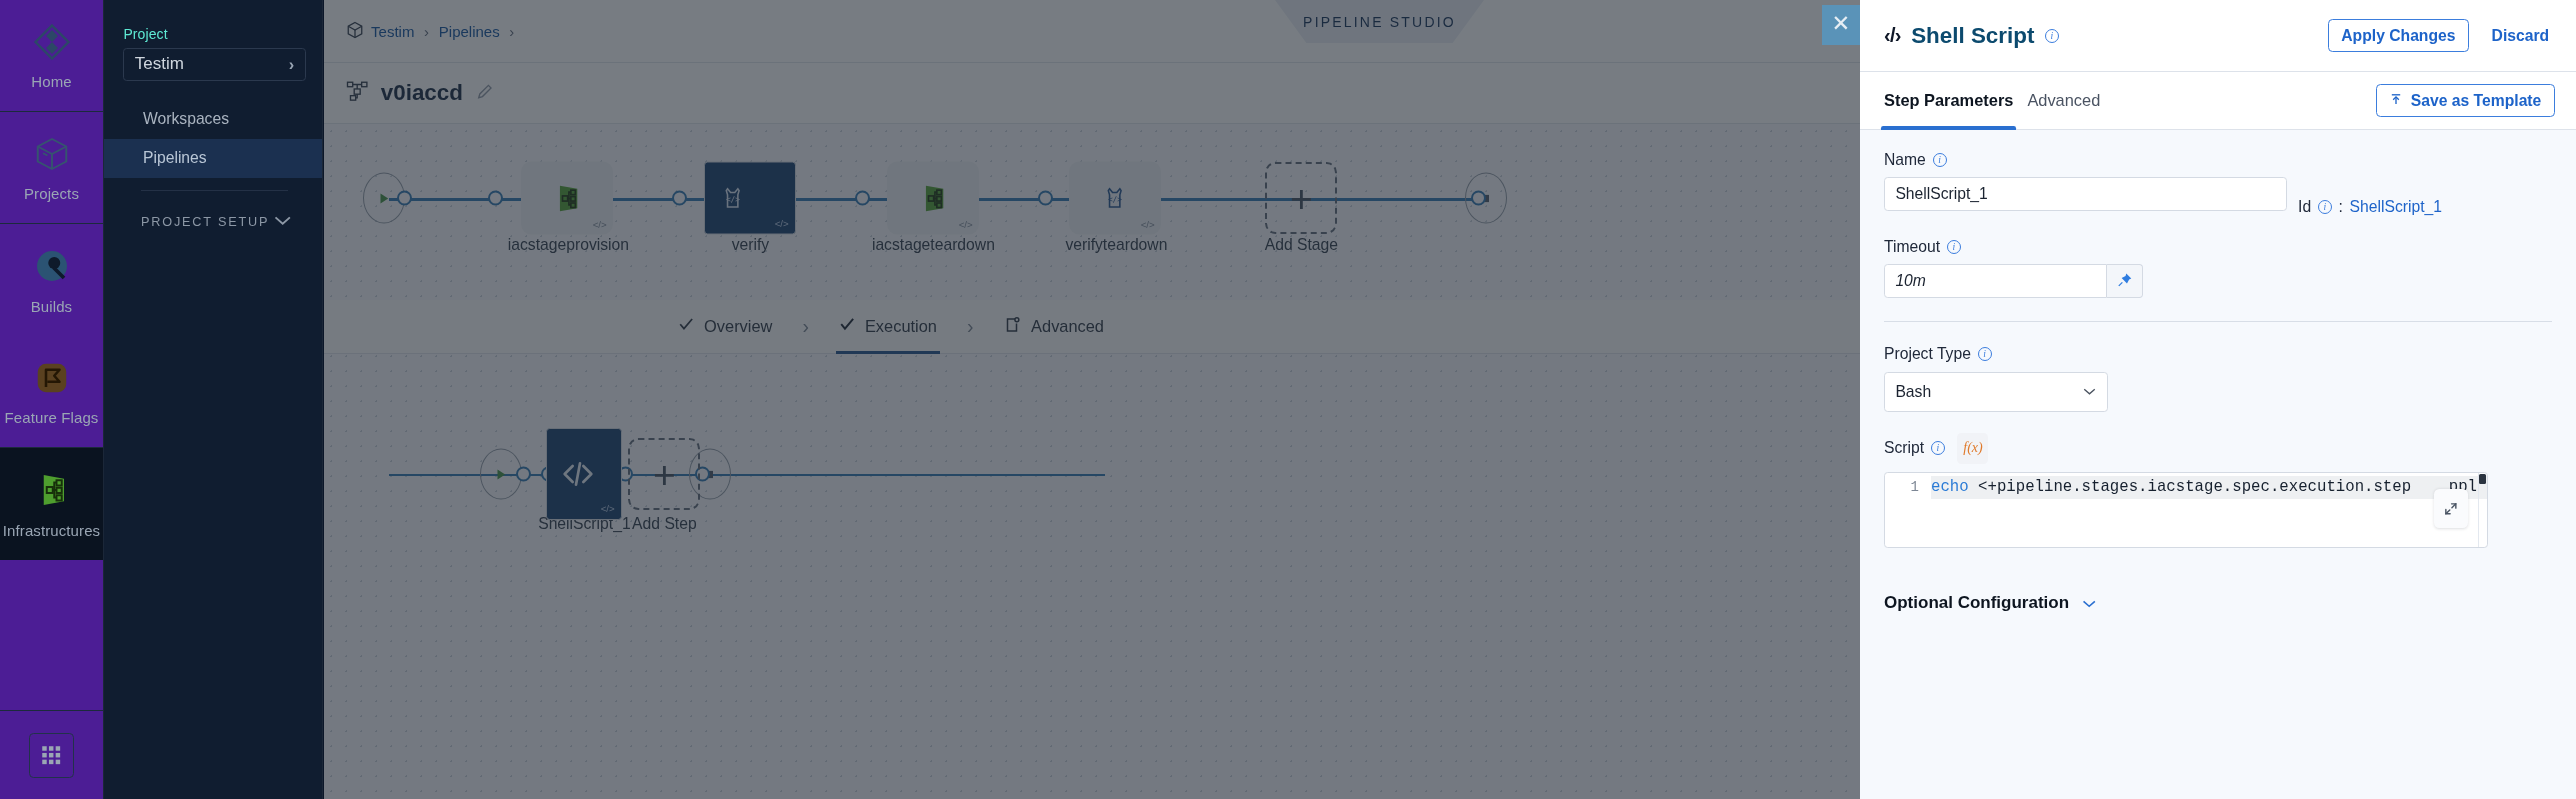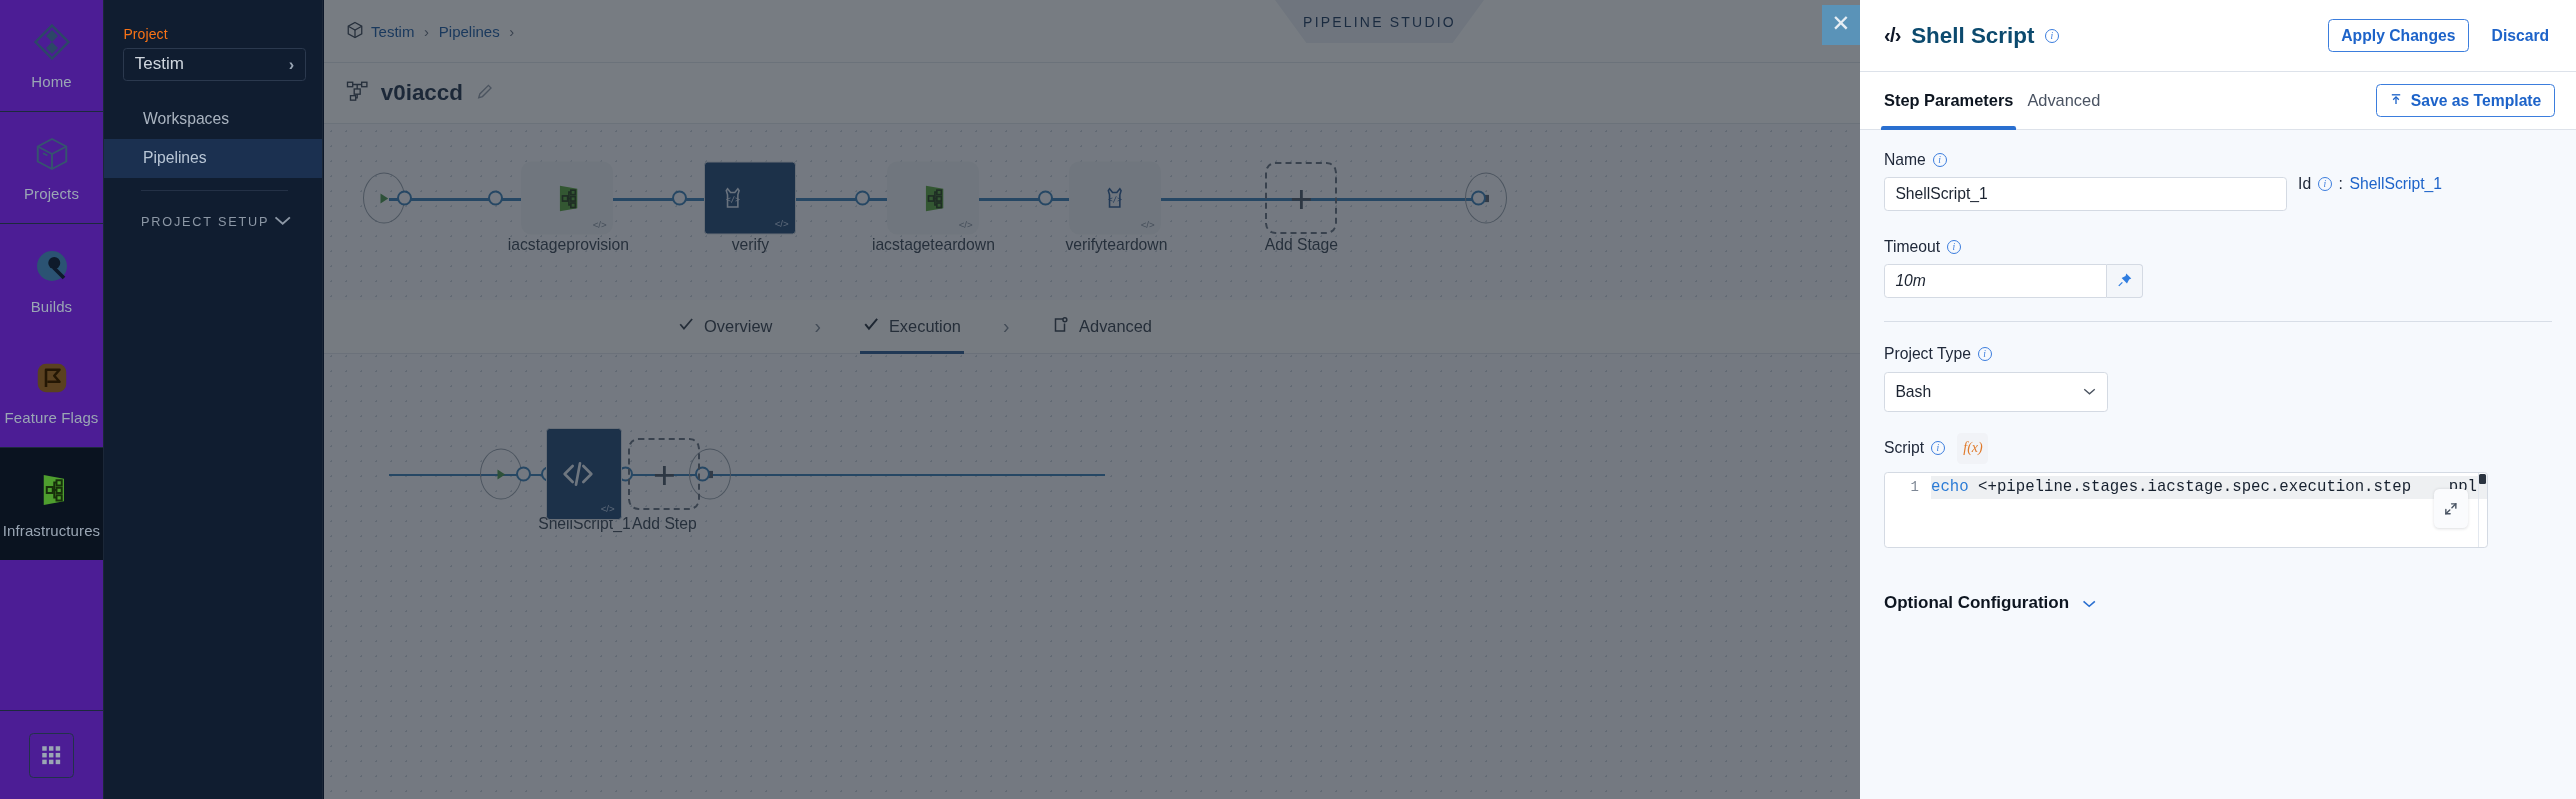--- a/index.html
+++ b/index.html
@@ -37,21 +37,21 @@
     width: 45px; height: 45px; border: 0.7px solid #22324a; border-radius: 4.5px;
     display:flex; align-items:center; justify-content:center; cursor: pointer;
   }
 
   
   .side2 {
     position: absolute; left: 104px; top: 0; width: 219px; height: 799px;
     background: #101d30; border-right: 0.7px solid #1b2738; padding: 18px 0 0 0;
   }
   .side2-cap {
-    font-size: 14px; color: #f97316; padding: 7.5px 0 6px 19.4px; letter-spacing:0.1px;
+    font-size: 14px; color: #5eead4; padding: 7.5px 0 6px 19.4px; letter-spacing:0.1px;
   }
   .proj-sel {
     margin: 0 16.4px 0 19.4px; height: 33px; border: 0.7px solid #2b394e; border-radius: 3.7px;
     display: flex; align-items: center; justify-content: space-between;
     padding: 0 10.4px 0 10.4px; cursor: pointer;
   }
   .proj-sel span.nm { font-size: 17px; color: #cfd6de; }
   .proj-sel span.ch { font-size: 16.4px; color: #9aa6b4; font-weight: 700; }
   .nav-list { margin-top: 19.4px; }
   .nav-item {
@@ -149,21 +149,21 @@
     position: absolute; top:50%; transform: translateY(-50%);
     width: 72px; height: 72px; border: 2.2px dashed #5d6878; border-radius: 10.4px;
     display:flex; align-items:center; justify-content:center; z-index:4; cursor:pointer;
   }
   .addbox .plus { font-size: 39px; color: #3e4a5b; font-weight: 300; line-height: 1; }
 
   
   .steptabs {
     position:absolute; left: 0; top: 424px; width: 1625px; height: 54px;
     background: #fcfcfd; border-bottom: 0.7px solid #dfe3e9;
-    display: flex; align-items: center; padding-left: 351px; gap: 12px;
+    display: flex; align-items: center; padding-left: 351px; gap: 0;
   }
   .stab {
     display:flex; align-items:center; gap: 9.7px; font-size: 16.4px; color:#28323f;
     height: 54px; padding: 0 3px; cursor:pointer; position: relative;
   }
   .stab .uline {
     position:absolute; left:0; right:0; bottom:0; height:3px; background:#1c4d8a;
   }
   .tabsep { font-size: 19.4px; color:#78828f; padding: 0 27px; font-weight:300; }
 
@@ -216,21 +216,21 @@
     height: 3.7px; background: #2a6fd0; border-radius: 2.2px 2.2px 0 0;
   }
   .ptabs-spacer { flex: 1; }
 
   .panel-body { flex: 1; padding: 21px 24px 0 24px; overflow: hidden; }
   .fld { margin-bottom: 4.5px; }
   .fld-label {
     display:flex; align-items:center; gap: 6.7px;
     font-size: 15.7px; color: #20293a; margin-bottom: 8.2px;
   }
-  .row-between { display:flex; align-items:center; justify-content:space-between; }
+  .row-between { display:flex; align-items:flex-end; justify-content:space-between; }
   .idline { display:flex; align-items:center; gap: 6.7px; font-size: 15.7px; color:#20293a;
     margin-top: 1.5px; }
   .idline .val { color: #1d63c9; }
   .inp {
     width: 403px; height: 34px; border: 0.7px solid #d4dae3; border-radius: 3.7px;
     background: #fff; display:flex; align-items:center; padding: 0 10.4px;
     font-size: 15.7px; color: #1b2330;
   }
   .inp-pin { width: 223px; border-radius: 3.7px 0 0 3.7px; font-style: italic; }
   .pinbtn {

